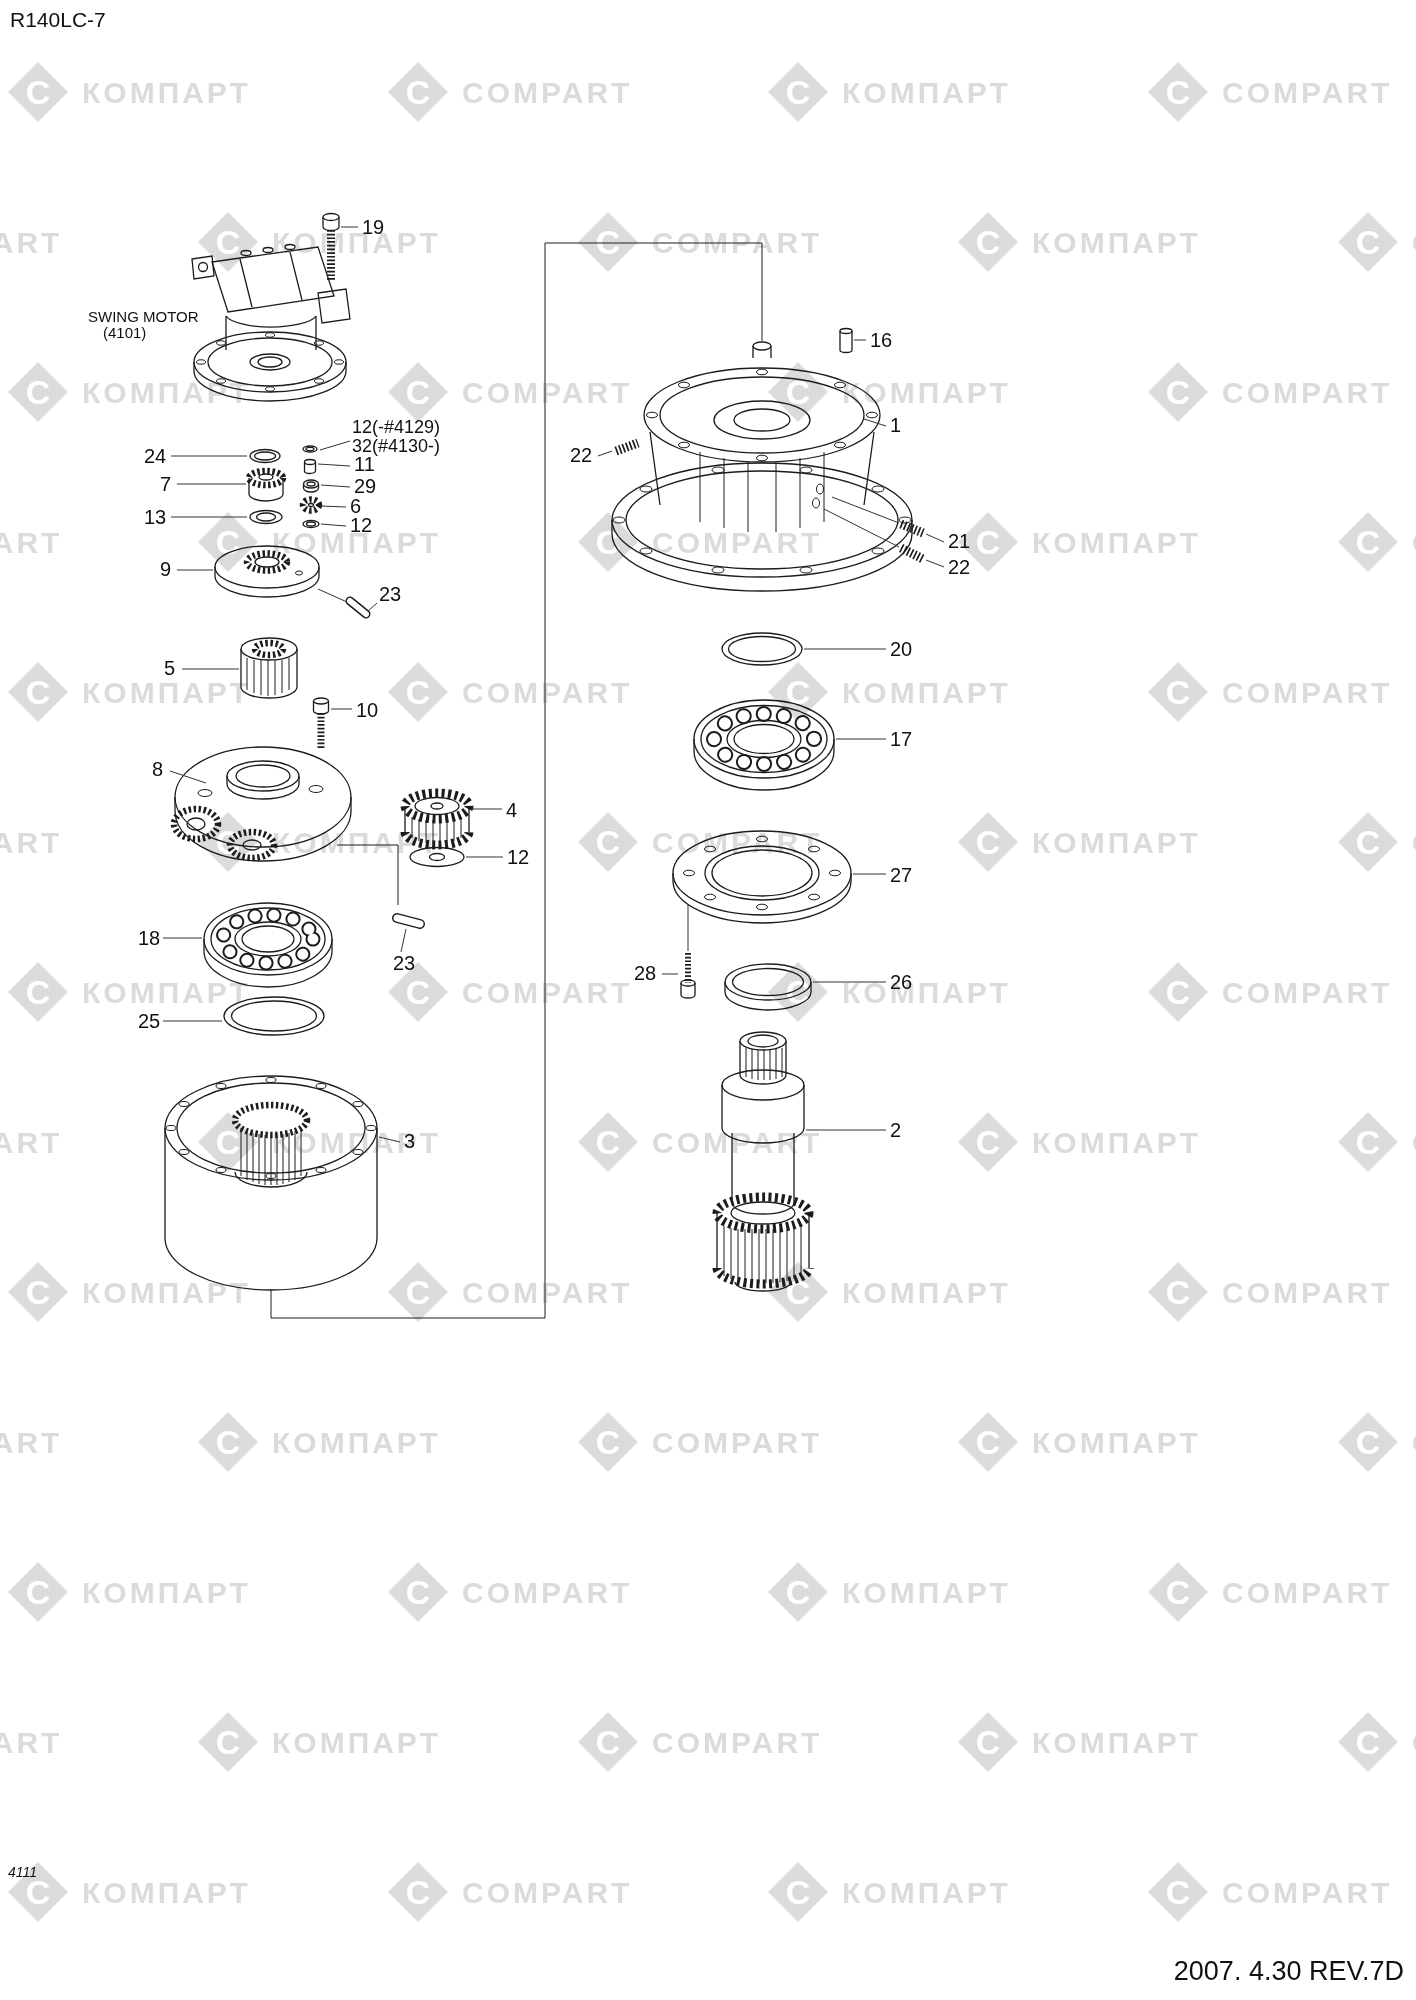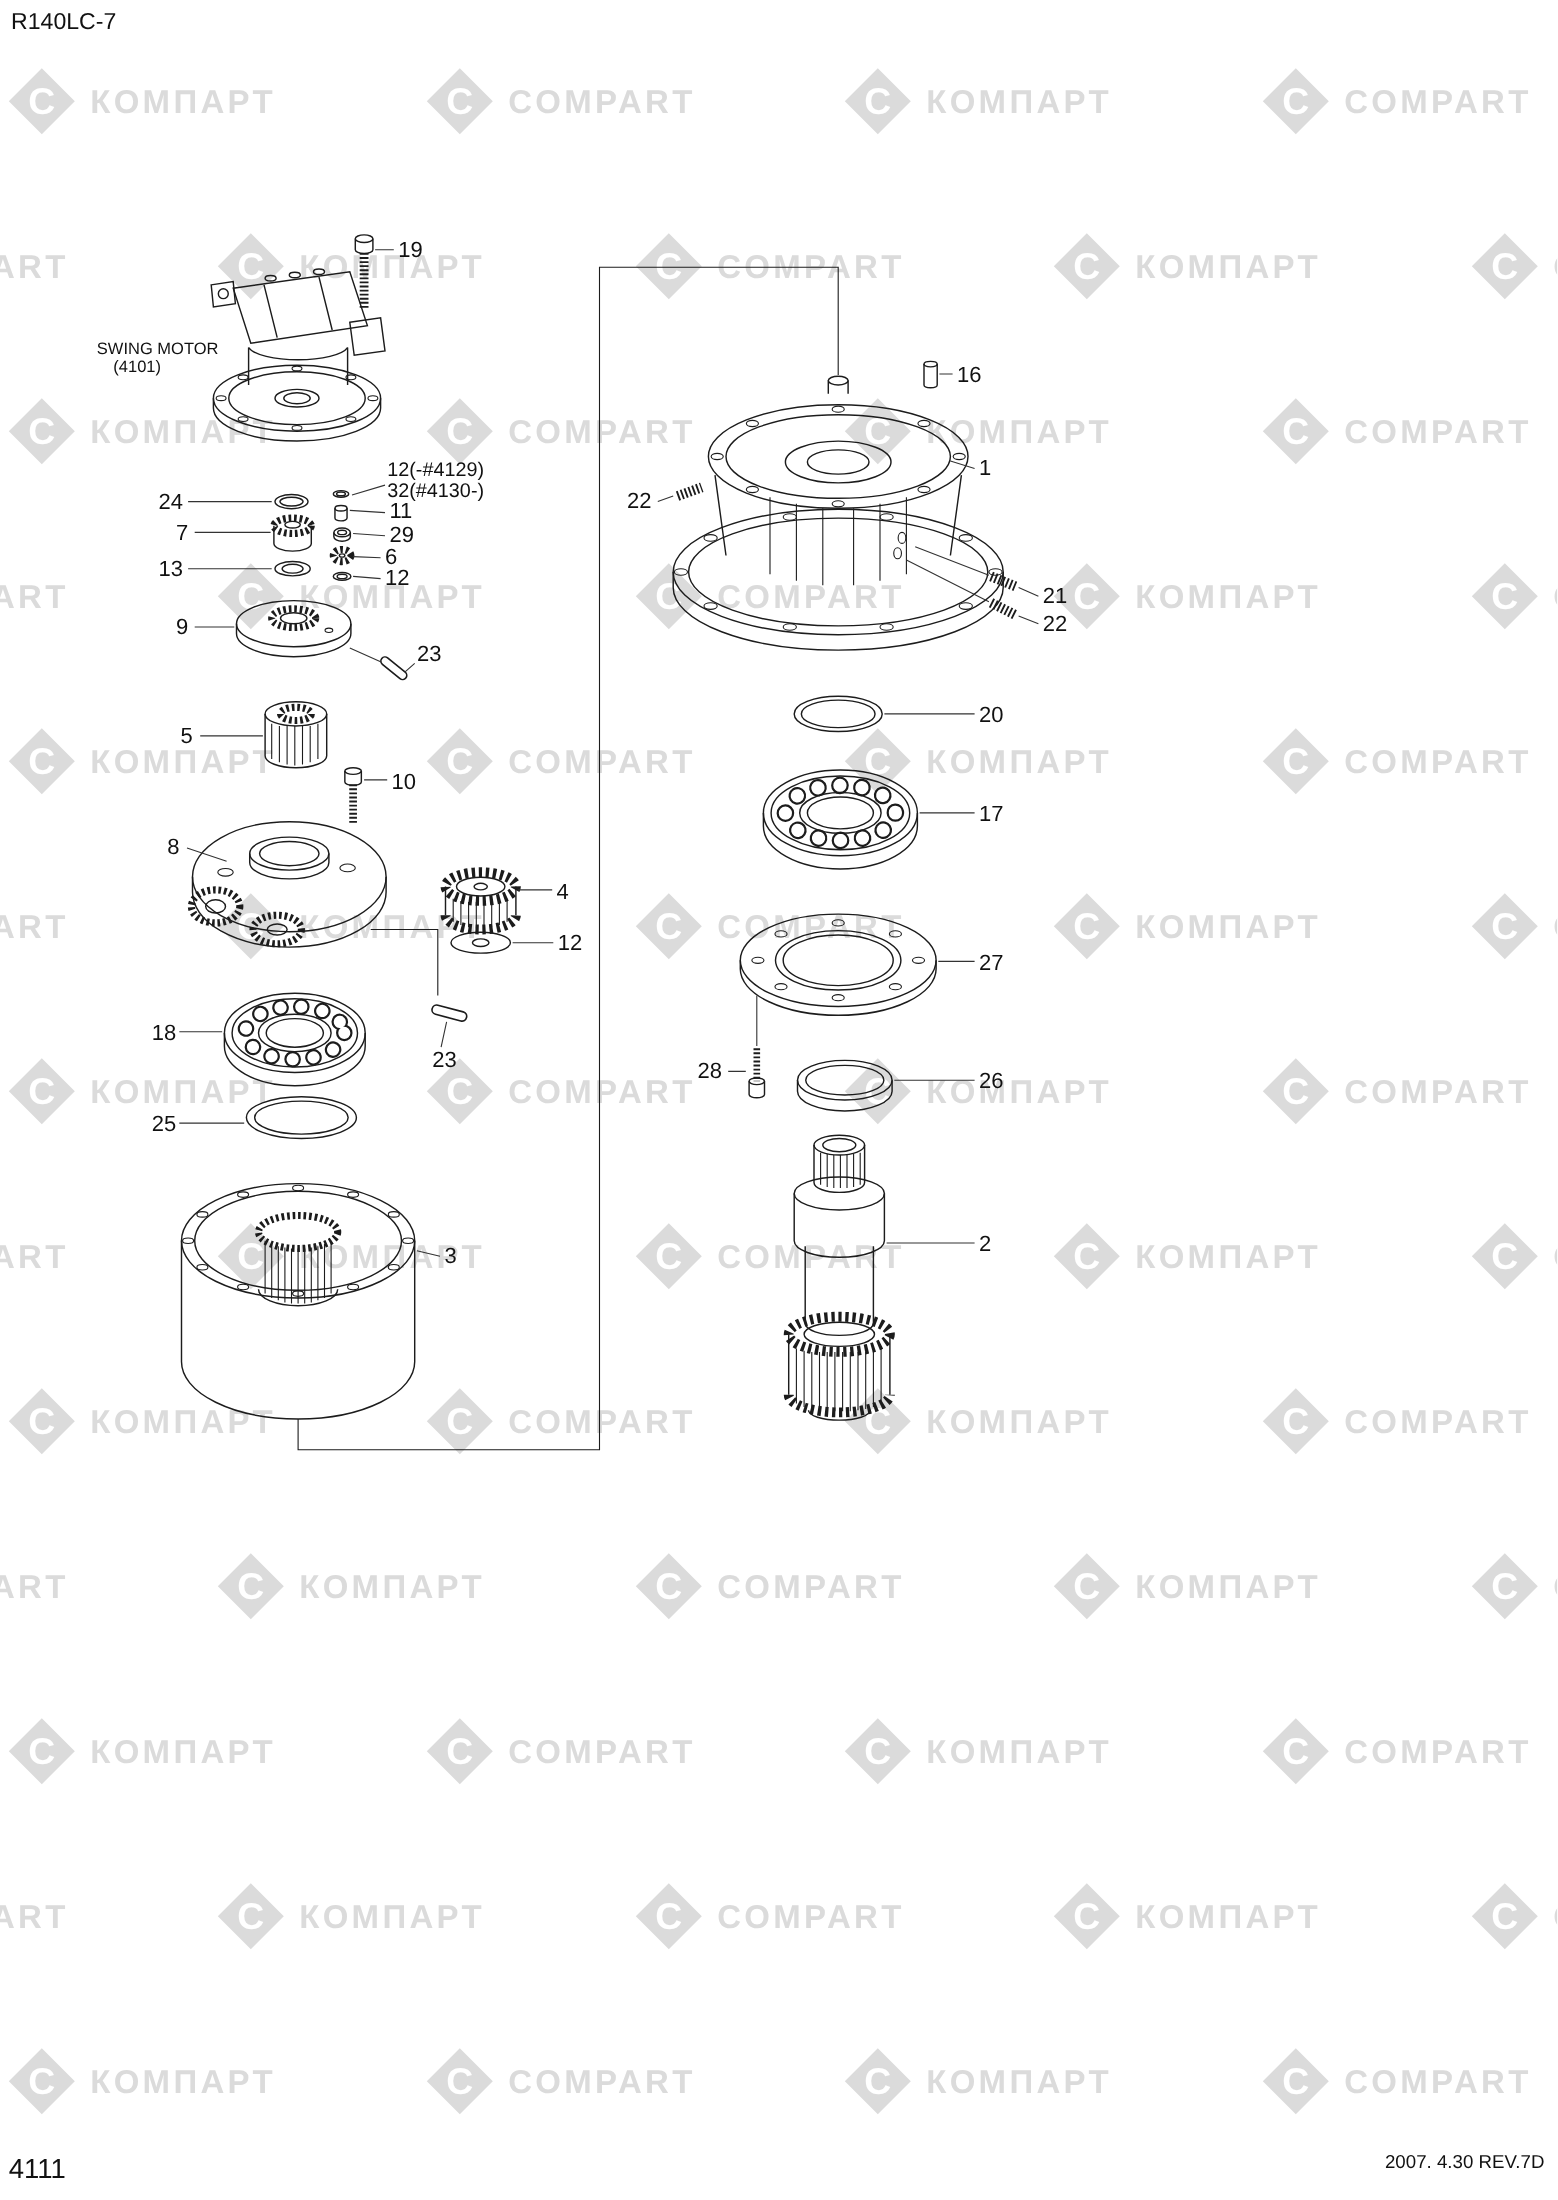--- a/index.html
+++ b/index.html
@@ -1,21 +1,21 @@
 <!DOCTYPE html>
 <html><head>
 <meta charset="utf-8">
 <style>
   html,body{margin:0;padding:0;background:#fff;}
   .page{position:relative;width:1416px;height:2000px;background:#fff;overflow:hidden;
         font-family:"Liberation Sans",sans-serif;color:#111;}
   .model{position:absolute;left:10px;top:8px;font-size:21px;}
   .title{position:absolute;left:283px;top:2px;font-size:30px;letter-spacing:.5px;}
-  .pagenum{position:absolute;left:8px;top:1958px;font-size:25px;}
-  .revision{position:absolute;right:12px;top:1956px;font-size:17px;margin-left:40px;}
+  .pagenum{position:absolute;left:8px;top:1864px;font-size:14px;font-style:italic;}
+  .revision{position:absolute;right:12px;top:1956px;font-size:27px;margin-left:40px;}
   svg.diagram{position:absolute;left:0;top:0;}
 
   .ln{fill:none;stroke:#1c1c1c;stroke-width:1.3;}
   .ln2{fill:none;stroke:#1c1c1c;stroke-width:1;}
   .leader{fill:none;stroke:#333;stroke-width:1;}
   .teeth{fill:none;stroke:#1c1c1c;stroke-width:9;stroke-dasharray:3 3.4;}
   .teeth-sm{fill:none;stroke:#1c1c1c;stroke-width:6.5;stroke-dasharray:2.4 2.6;}
   .thread{fill:none;stroke:#1c1c1c;stroke-dasharray:1.7 2;}
   .balls-b{fill:none;stroke:#1c1c1c;stroke-linecap:round;}
   .balls-w{fill:none;stroke:#fff;stroke-linecap:round;}

